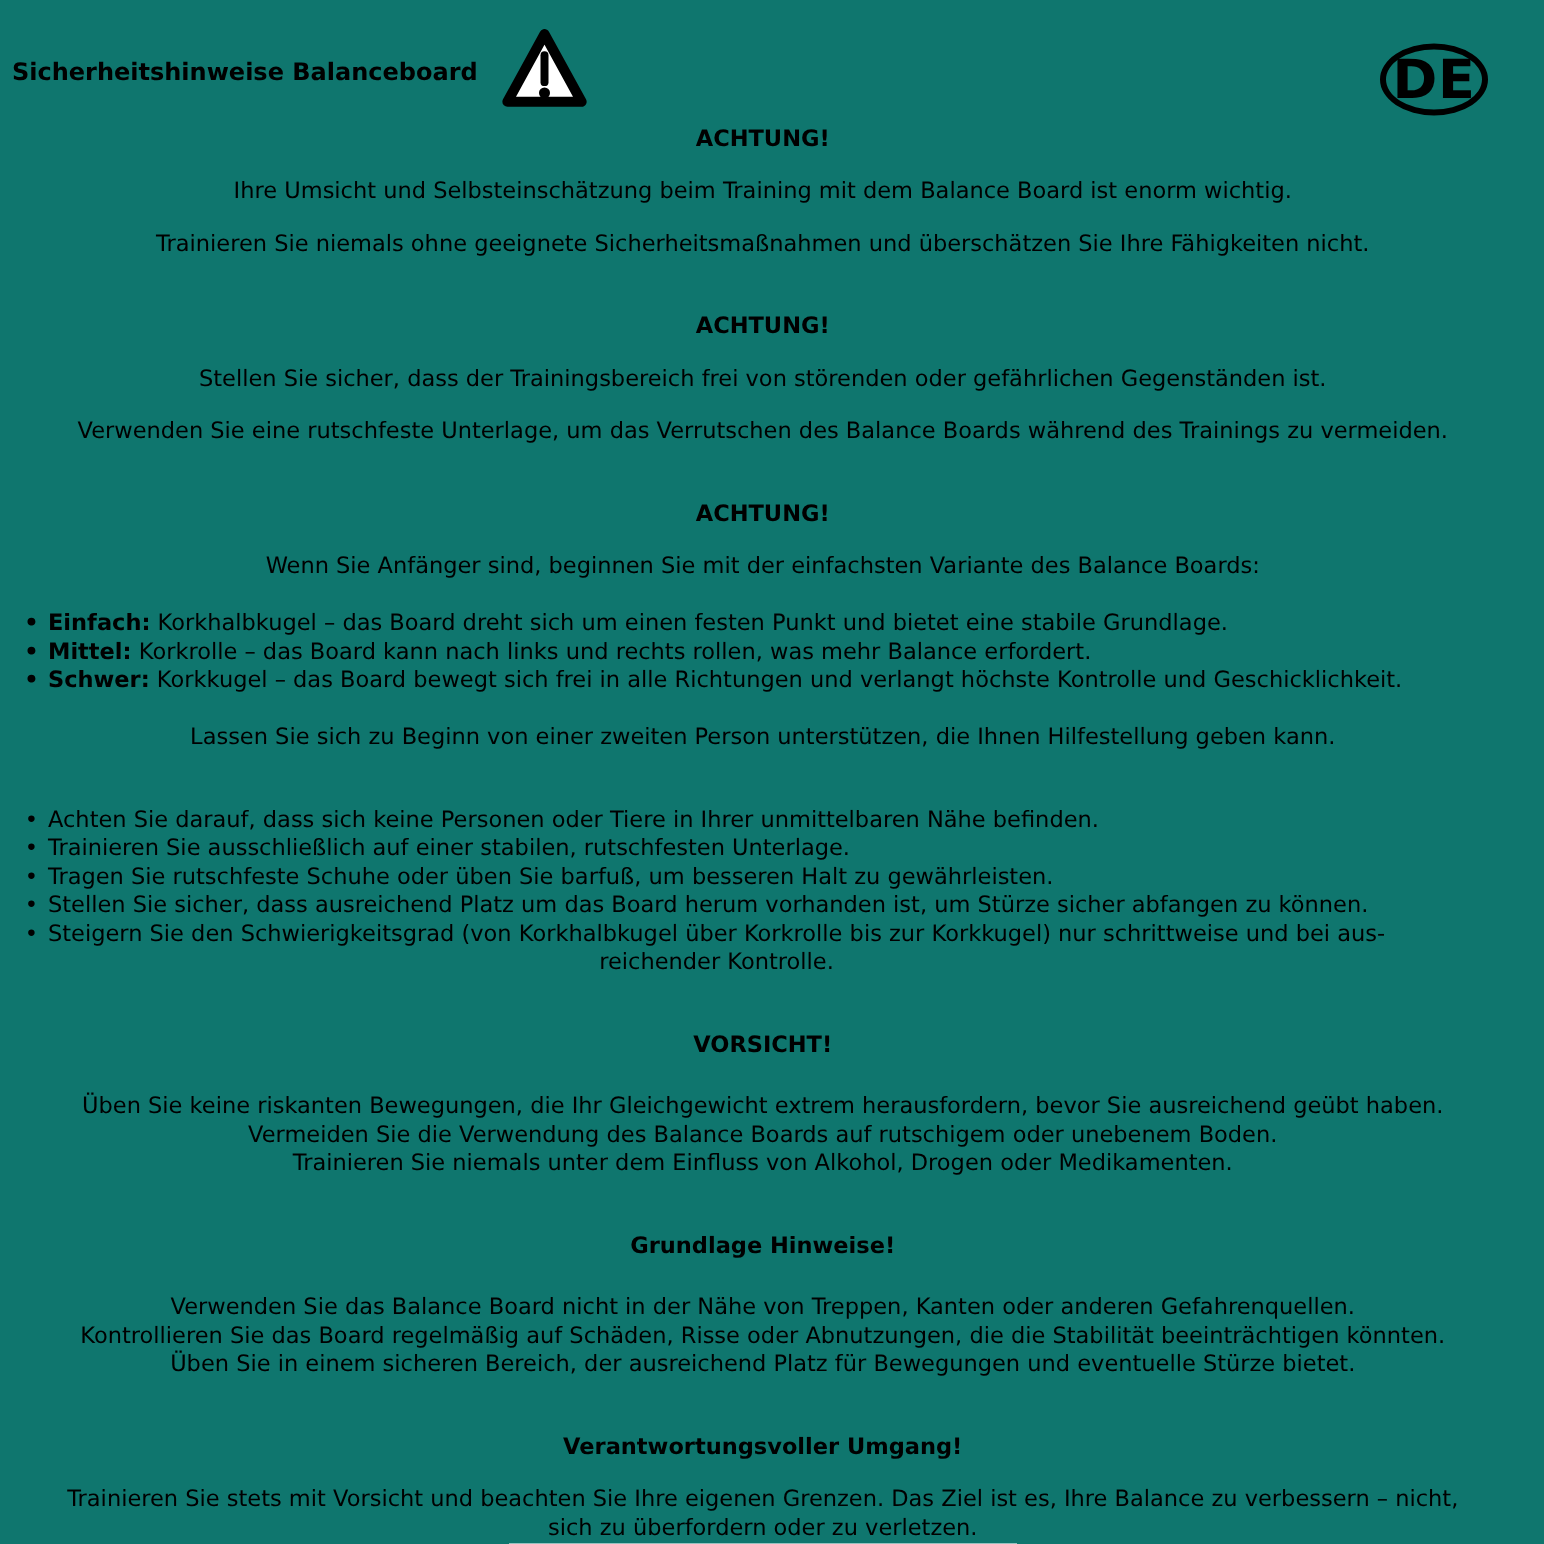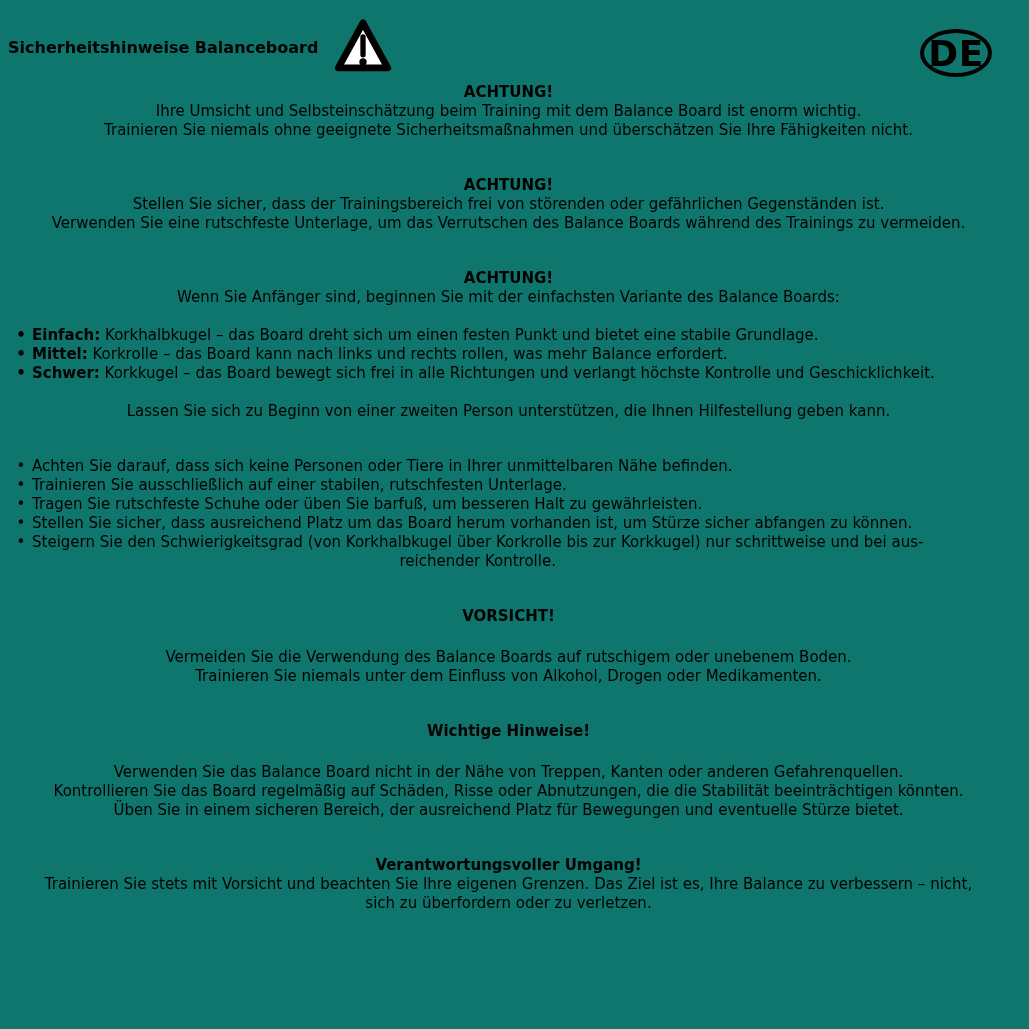--- a/index.html
+++ b/index.html
@@ -26,21 +26,21 @@
     width: 64px; height: 40px;
     border: 4px solid #000; border-radius: 50%;
     display: flex; align-items: center; justify-content: center;
     font-weight: bold; font-size: 36px; letter-spacing: 0.5px;
   }
 
   
   .sec { margin-top: 36px; text-align: center; }
   .sec--first { margin-top: 3px; }
   .sec-heading { font-size: 15px; font-weight: bold; margin: 0; line-height: 19px; }
-  .line { margin: 0; }
+  .line { margin: 16px; }
   .para { margin: 22px 0 0; }
   .para .line { margin: 0; }
   .outro { margin-top: 19px; }
 
   ul.bullets { list-style: none; margin: 19px 0 0; padding: 0; }
   li.bullet { display: flex; }
   .dot { flex: 0 0 22px; padding-left: 2px; }
   .b3 .dot { font-weight: bold; }
   .bullet-text { white-space: pre-line; }
   .bold-label { font-weight: bold; }
@@ -120,27 +120,28 @@
         <span class="dot">•</span>
         <span class="bullet-text">Steigern Sie den Schwierigkeitsgrad (von Korkhalbkugel über Korkrolle bis zur Korkkugel) nur schrittweise und bei aus-
 reichender Kontrolle.</span>
       </li>
     </ul>
   </section>
 
   <section class="sec">
     <h2 class="sec-heading">VORSICHT!</h2>
     <div class="para">
+      <p class="line">Üben Sie keine riskanten Bewegungen, die Ihr Gleichgewicht extrem herausfordern, bevor Sie ausreichend geübt haben.</p>
       <p class="line">Vermeiden Sie die Verwendung des Balance Boards auf rutschigem oder unebenem Boden.</p>
       <p class="line">Trainieren Sie niemals unter dem Einfluss von Alkohol, Drogen oder Medikamenten.</p>
     </div>
   </section>
 
   <section class="sec">
-    <h2 class="sec-heading">Wichtige Hinweise!</h2>
+    <h2 class="sec-heading">Grundlage Hinweise!</h2>
     <div class="para">
       <p class="line">Verwenden Sie das Balance Board nicht in der Nähe von Treppen, Kanten oder anderen Gefahrenquellen.</p>
       <p class="line">Kontrollieren Sie das Board regelmäßig auf Schäden, Risse oder Abnutzungen, die die Stabilität beeinträchtigen könnten.</p>
       <p class="line">Üben Sie in einem sicheren Bereich, der ausreichend Platz für Bewegungen und eventuelle Stürze bietet.</p>
     </div>
   </section>
 
   <section class="sec">
     <h2 class="sec-heading">Verantwortungsvoller Umgang!</h2>
     <p class="line pre">Trainieren Sie stets mit Vorsicht und beachten Sie Ihre eigenen Grenzen. Das Ziel ist es, Ihre Balance zu verbessern – nicht,

